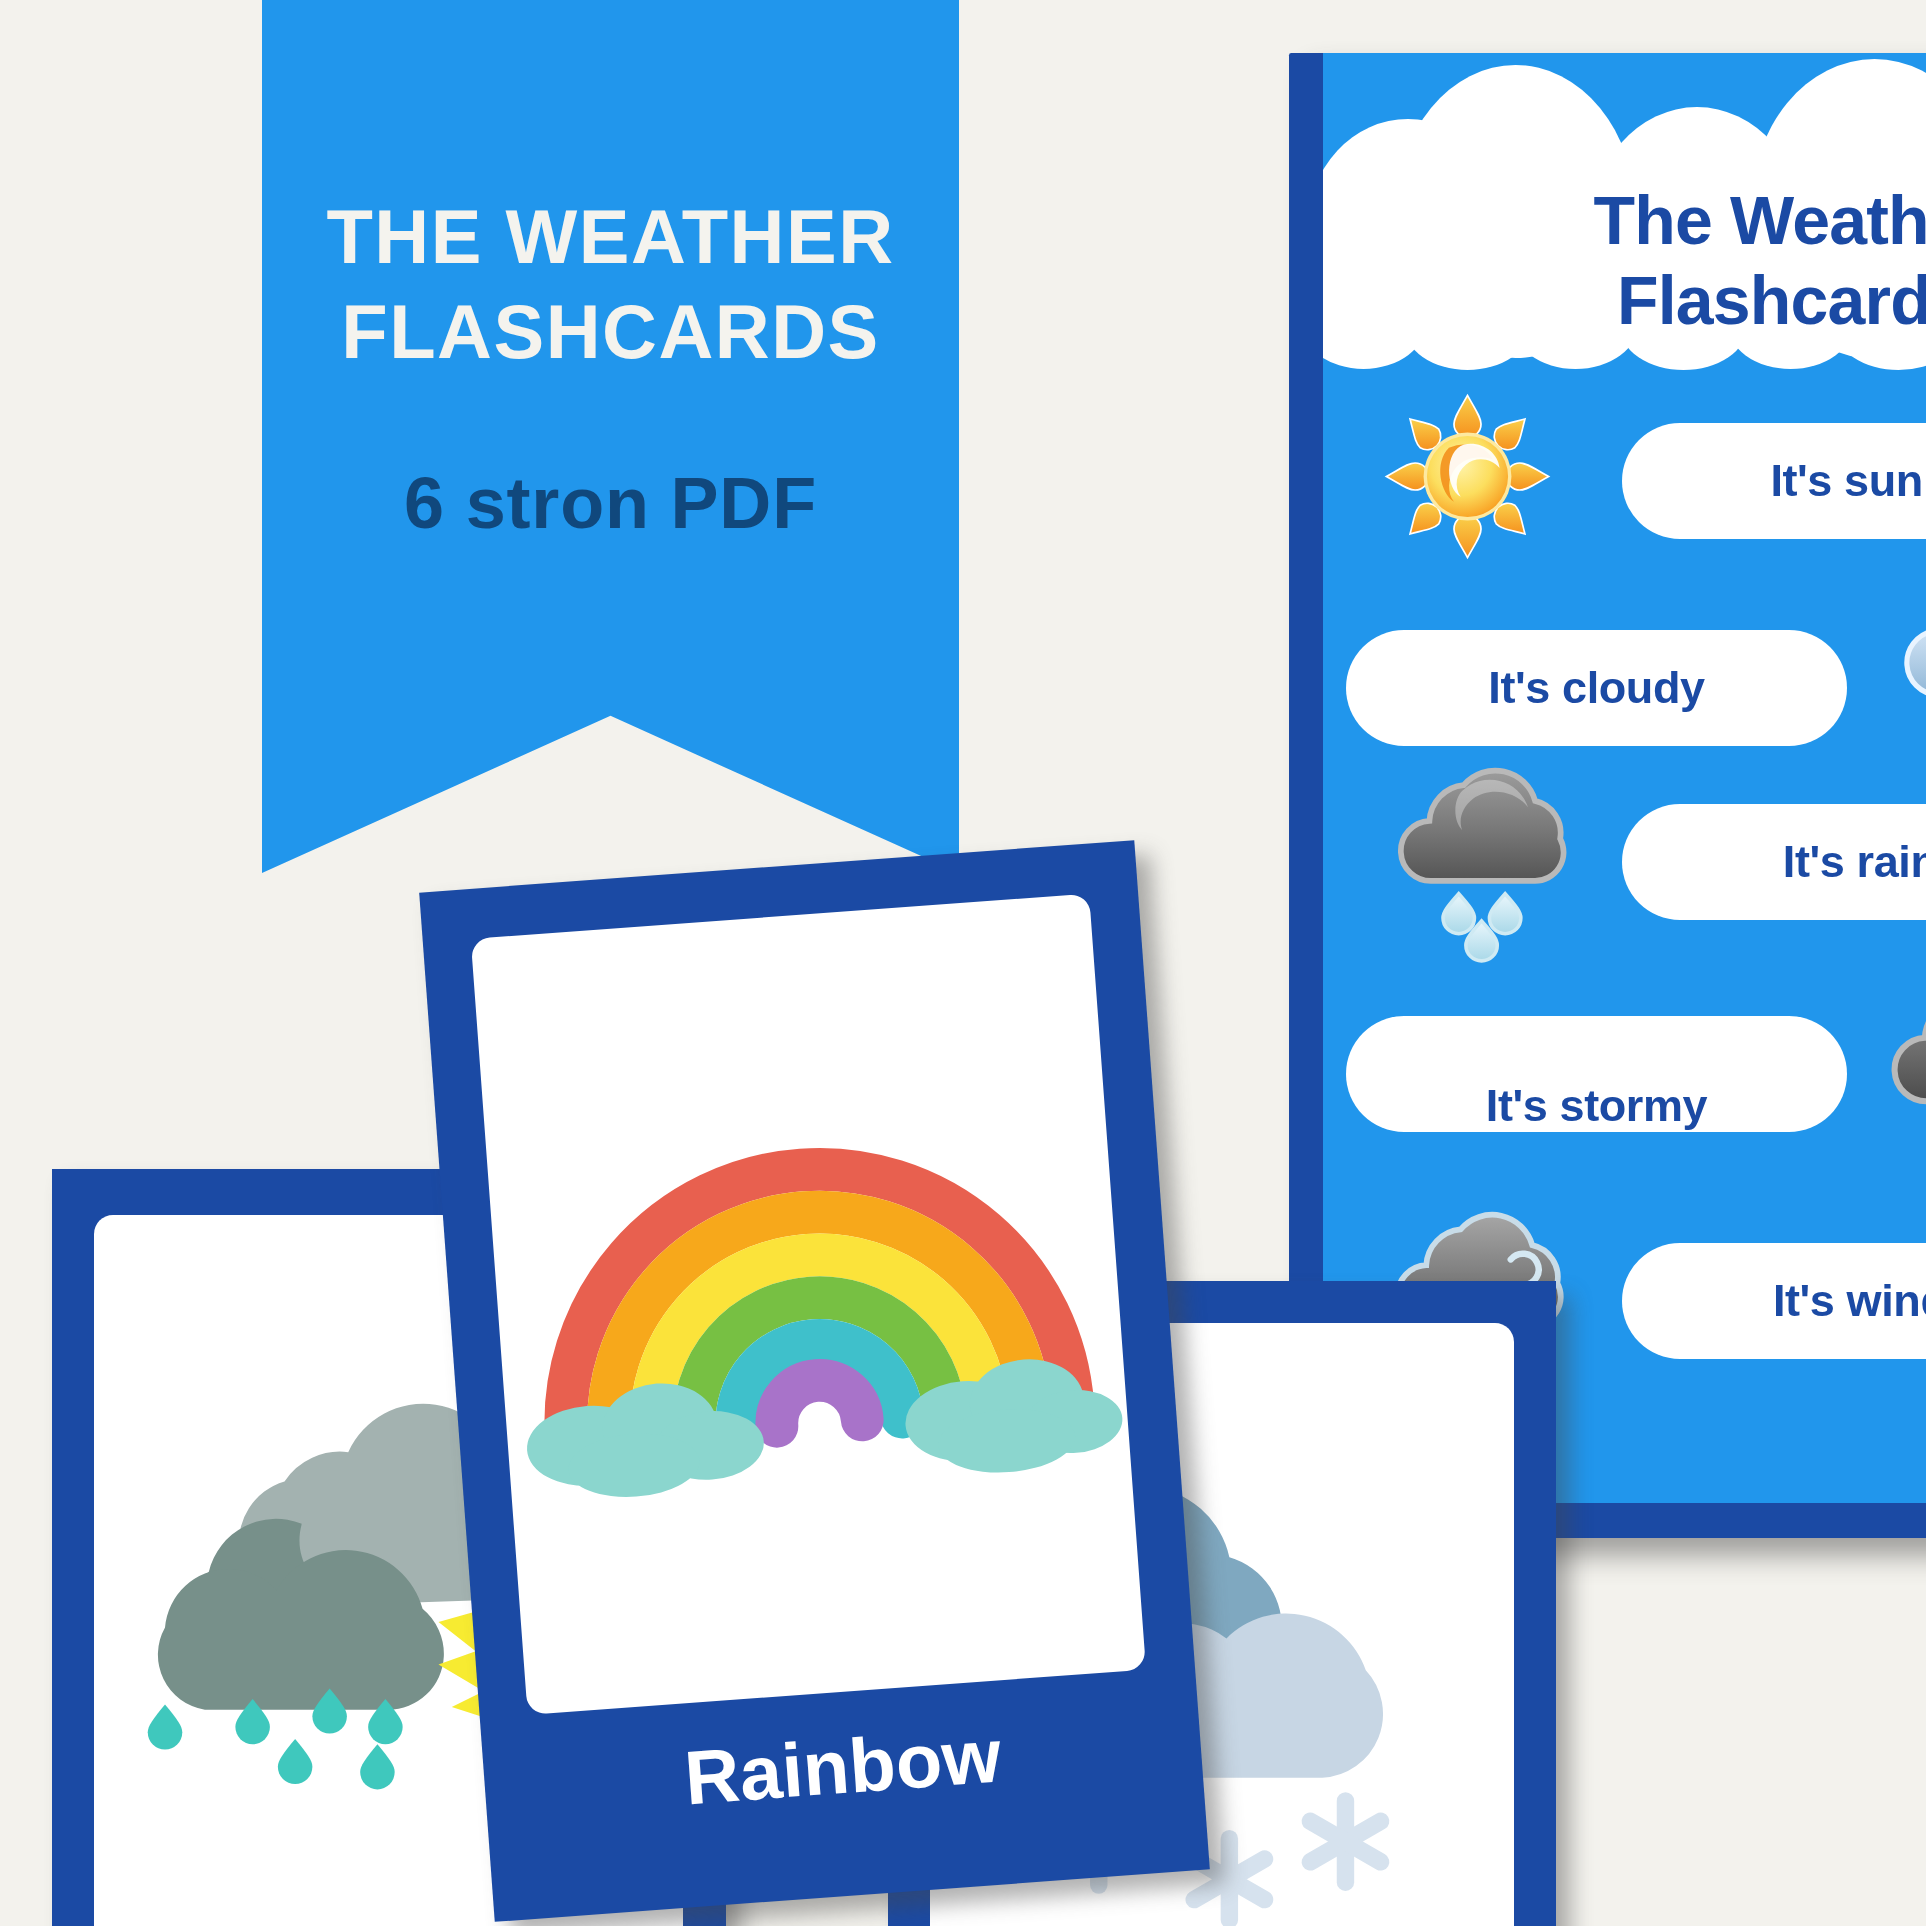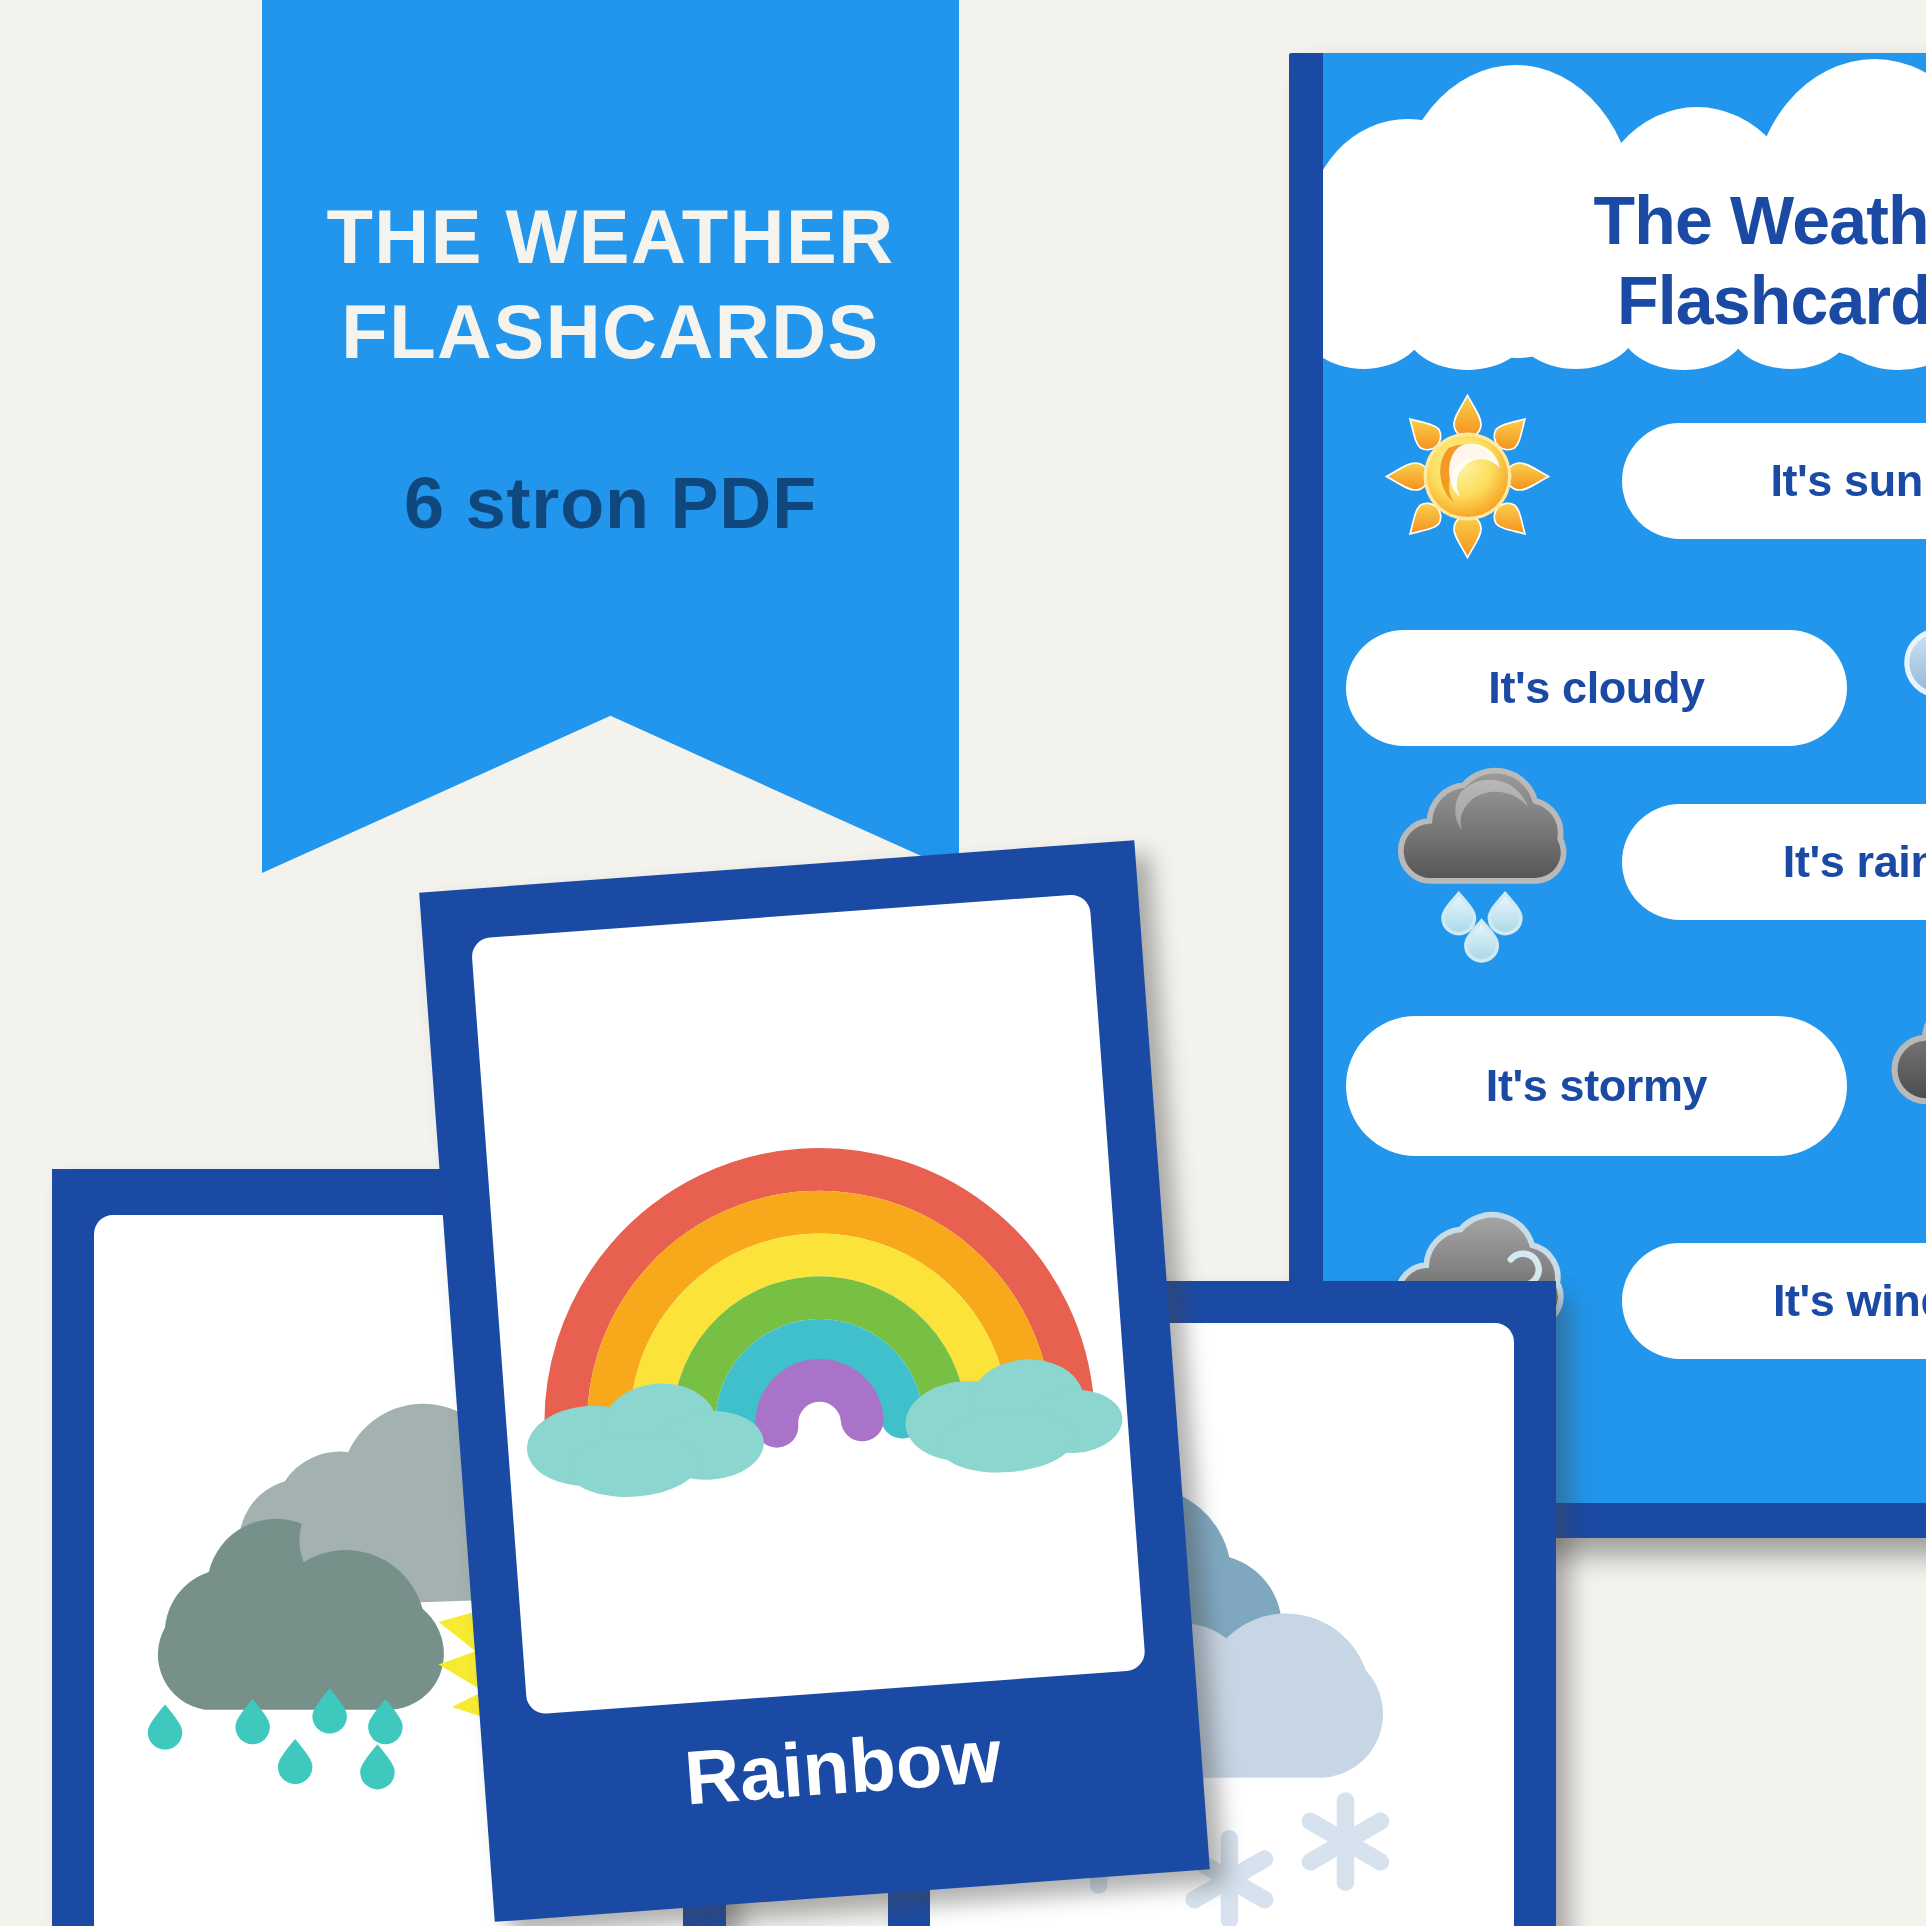--- a/index.html
+++ b/index.html
@@ -224,21 +224,21 @@
             <path d="M95 190 c16 18 22 26 22 34 a22 22 0 0 1 -44 0 c0 -8 6 -16 22 -34z"></path>
             <path d="M160 190 c16 18 22 26 22 34 a22 22 0 0 1 -44 0 c0 -8 6 -16 22 -34z"></path>
             <path d="M127 228 c16 18 22 26 22 34 a22 22 0 0 1 -44 0 c0 -8 6 -16 22 -34z"></path>
           </g>
         </svg>
       </div>
       <div class="pill" style="left:299px;top:751px;width:501px;height:116px;">
         <span>It's rainy</span>
       </div>
 
-      <div class="pill" style="left:23px;top:963px;width:501px;height:140px;">
+      <div class="pill" style="left:23px;top:963px;width:501px;height:116px;align-items:flex-end;">
         <span>It's stormy</span>
       </div>
       <div class="ic" style="left:561px;top:921px;width:227px;height:216px;">
         <svg viewBox="0 0 300 285" width="227" height="216">
           <defs>
             <linearGradient id="sc" x1="0" y1="0" x2="0" y2="1">
               <stop offset="0%" stop-color="#8F8F8F"></stop>
                 <stop offset="55%" stop-color="#6E6E6E"></stop>
               <stop offset="100%" stop-color="#4B4B4B"></stop>
             </linearGradient>

